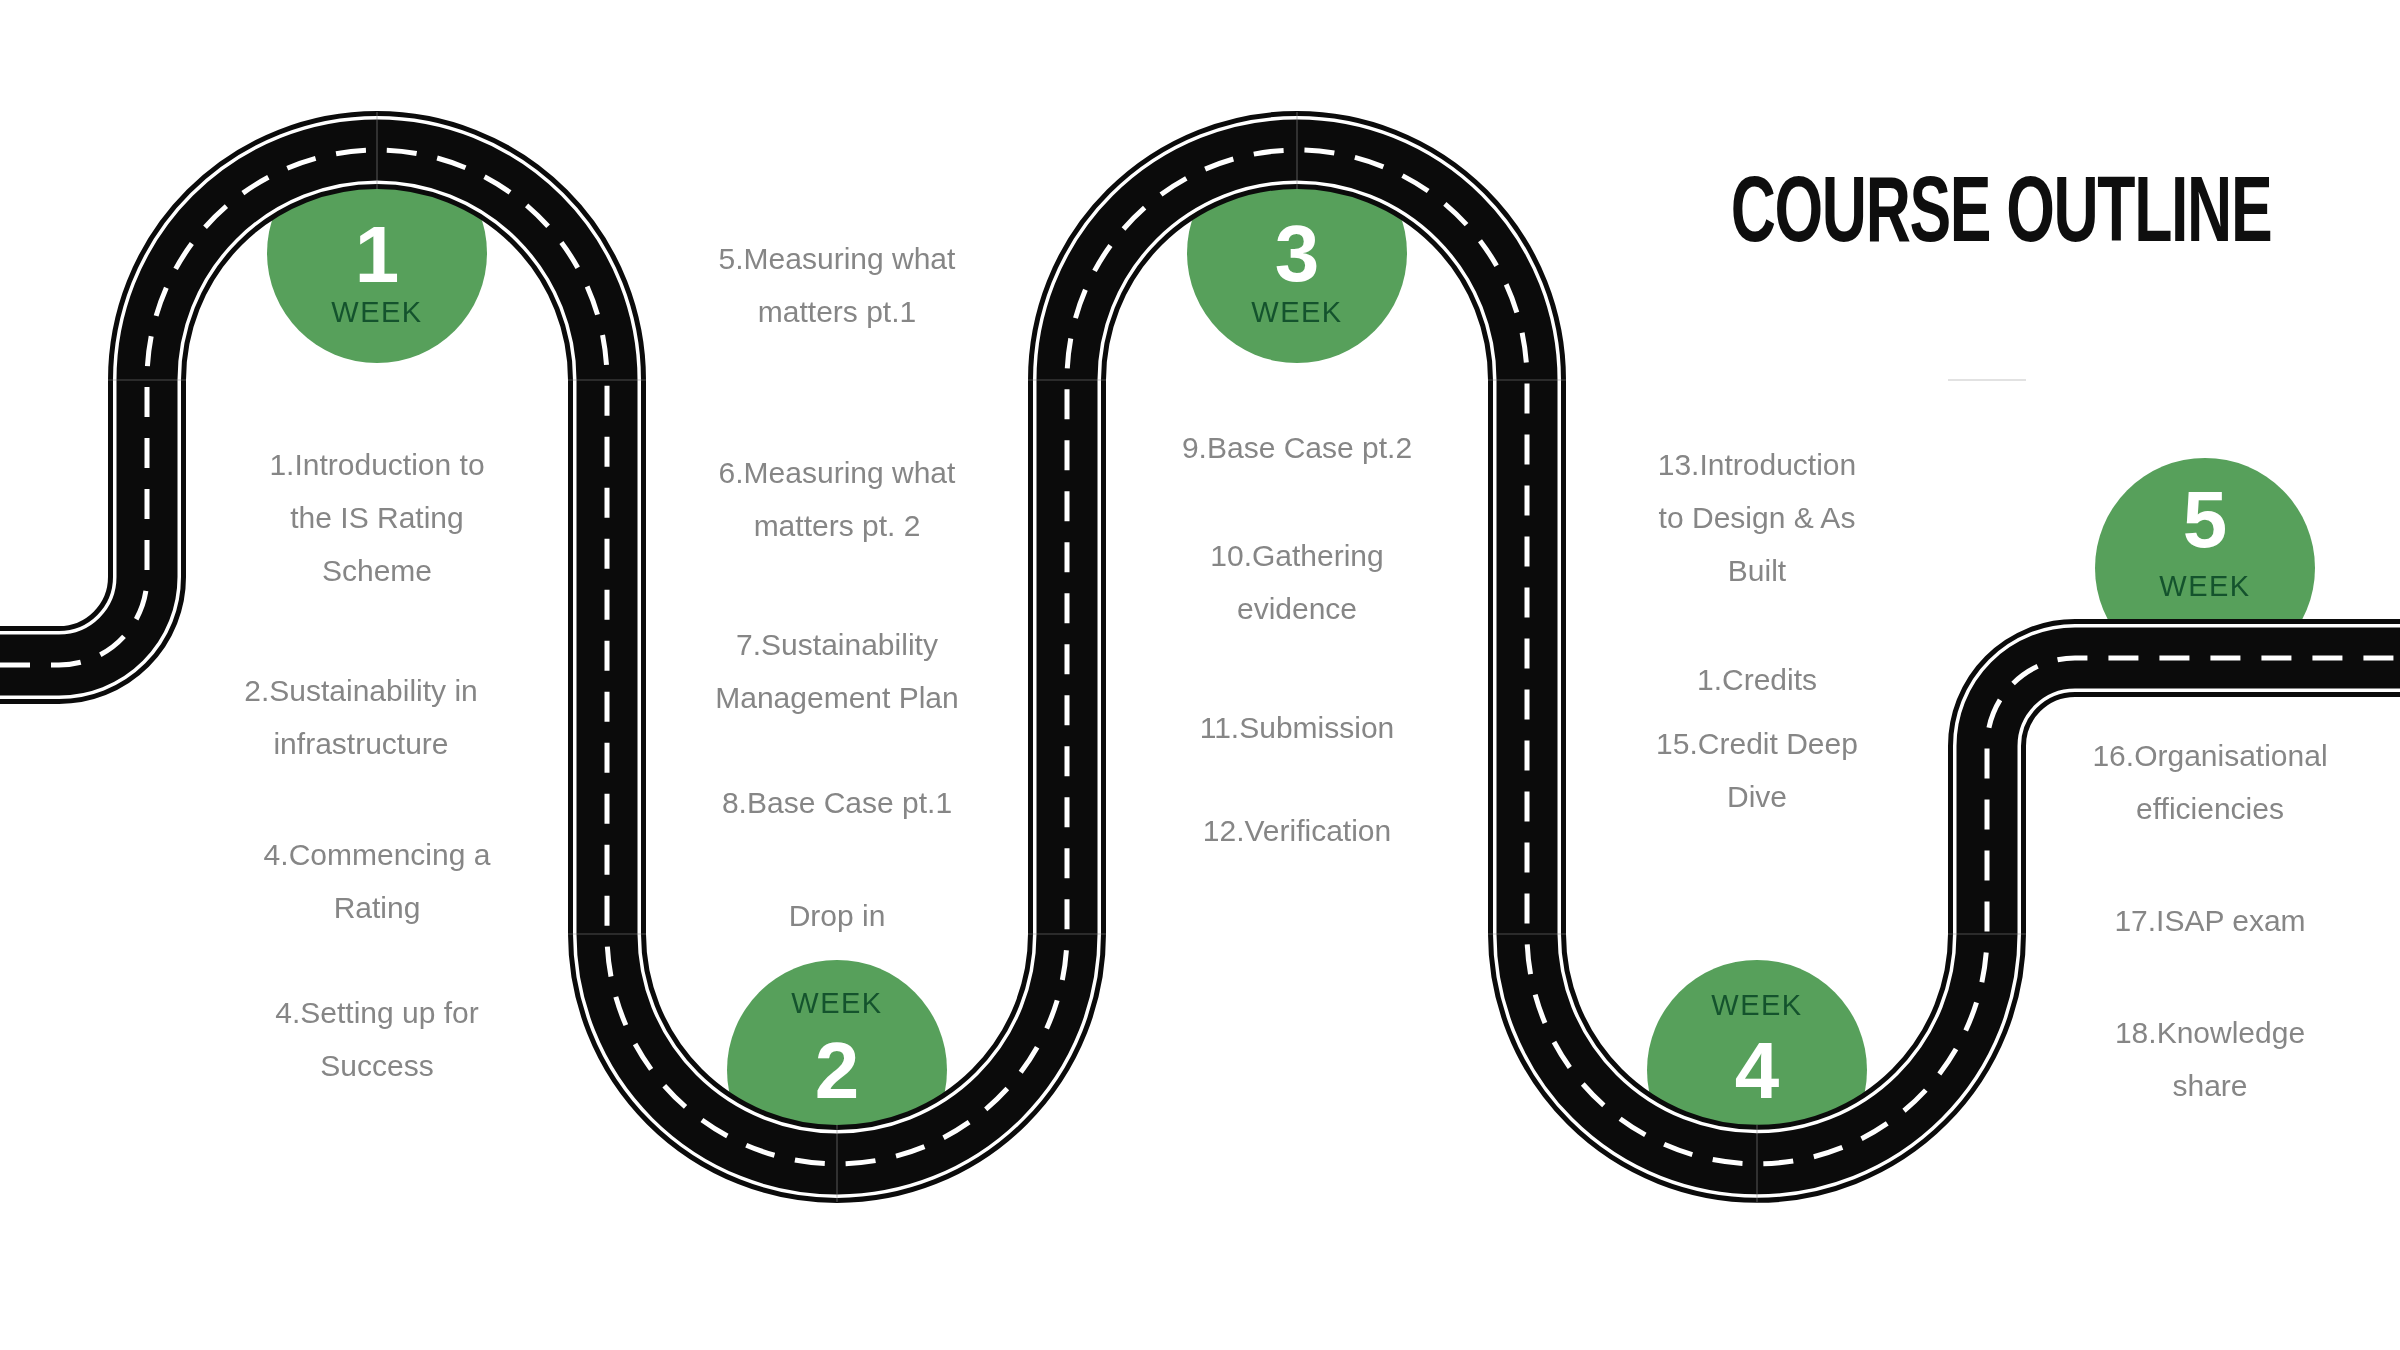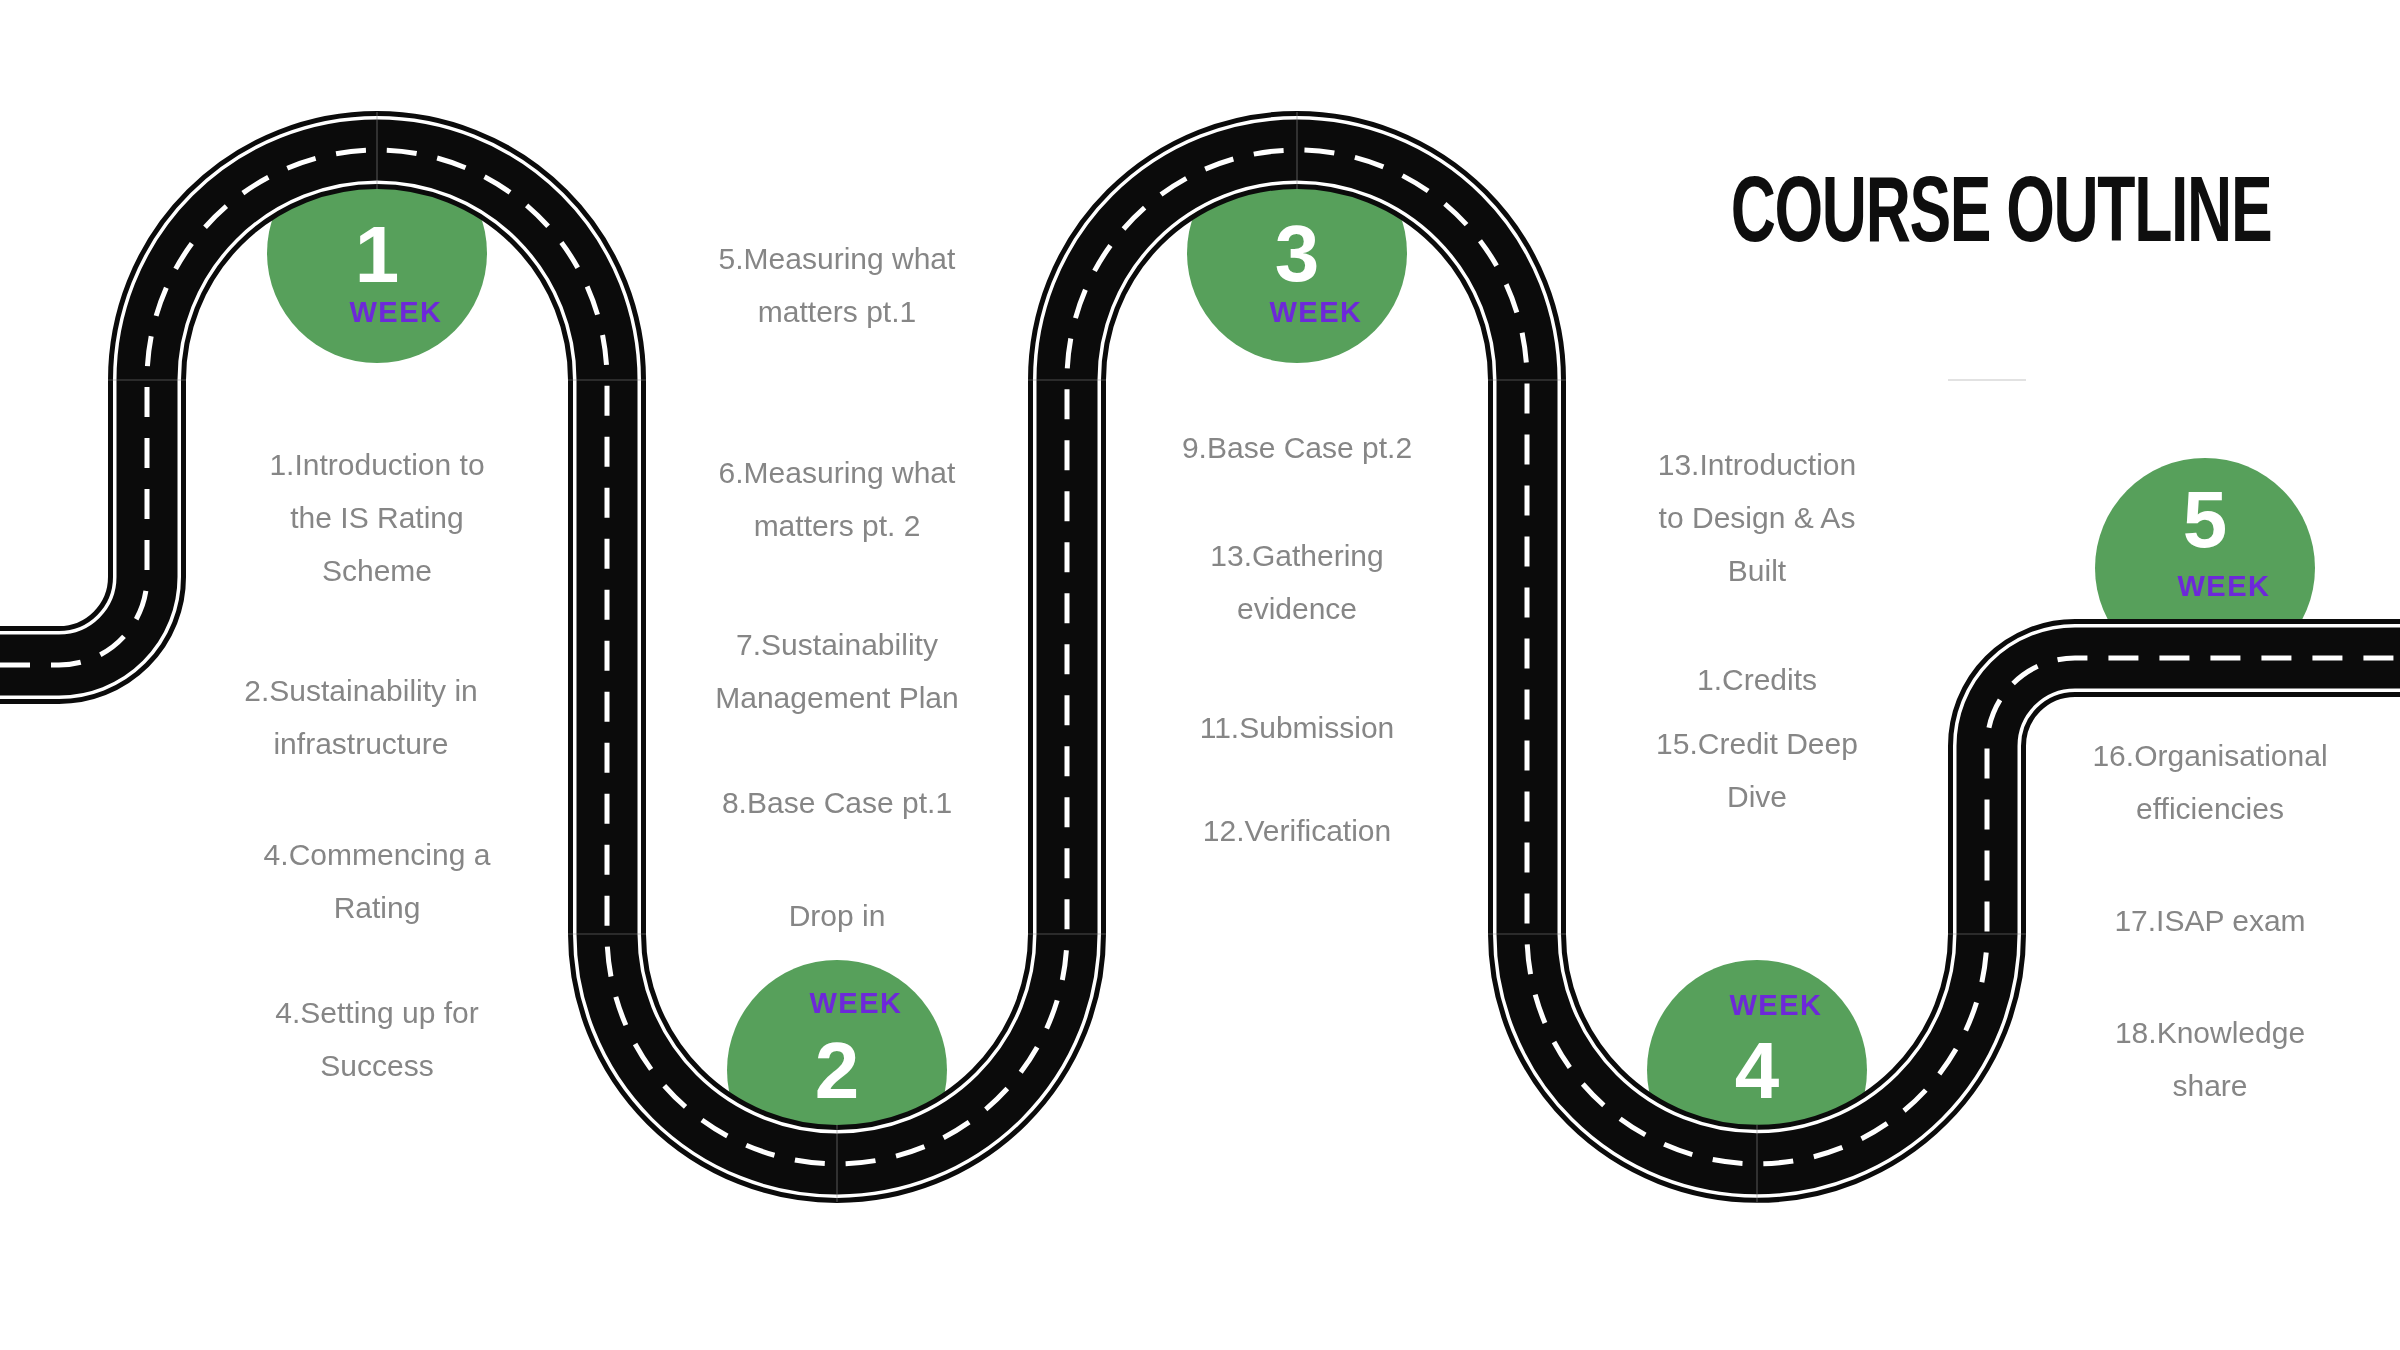--- a/index.html
+++ b/index.html
@@ -5,22 +5,22 @@
   html,body{margin:0;padding:0;background:#fff;}
   .stage{position:relative;width:2400px;height:1350px;background:#ffffff;overflow:hidden;
          font-family:"Liberation Sans",sans-serif;}
   .stage svg{position:absolute;left:0;top:0;}
   .title{position:absolute;left:2001px;top:209px;transform:translate(-50%,-50%) scaleX(0.68);
          letter-spacing:-2px;font-size:92px;font-weight:700;color:#0e0e0e;white-space:nowrap;}
   .topic{position:absolute;width:400px;text-align:center;font-size:30px;line-height:53px;
          color:#868686;white-space:pre-line;}
   .wk-num{position:absolute;transform:translate(-50%,-50%);color:#ffffff;font-weight:700;
           font-size:80px;line-height:1;}
-  .wk-label{position:absolute;transform:translate(-50%,-50%);color:#6d28d9;font-weight:700;
-          font-size:29px;letter-spacing:1.5px;line-height:1;margin-left:19px;}
+  .wk-label{position:absolute;transform:translate(-50%,-50%);color:#14532d;font-weight:400;
+          font-size:29px;letter-spacing:1.5px;line-height:1;}
 </style>
 </head>
 <body>
 
 <div class="stage">
 
   <svg width="2400" height="1350" viewBox="0 0 2400 1350">
 
     <circle cx="377" cy="253" r="110" fill="#57a05b"></circle>
     <circle cx="837" cy="1070" r="110" fill="#57a05b"></circle>
@@ -82,21 +82,21 @@
   <div class="topic" style="left:637px;top:232px">5.Measuring what
 matters pt.1</div>
   <div class="topic" style="left:637px;top:446px">6.Measuring what
 matters pt. 2</div>
   <div class="topic" style="left:637px;top:618px">7.Sustainability
 Management Plan</div>
   <div class="topic" style="left:637px;top:776px">8.Base Case pt.1</div>
   <div class="topic" style="left:637px;top:889px">Drop in</div>
 
   <div class="topic" style="left:1097px;top:421px">9.Base Case pt.2</div>
-  <div class="topic" style="left:1097px;top:529px">13.Gathering
+  <div class="topic" style="left:1097px;top:529px">10.Gathering
 evidence</div>
   <div class="topic" style="left:1097px;top:701px">11.Submission</div>
   <div class="topic" style="left:1097px;top:804px">12.Verification</div>
 
   <div class="topic" style="left:1557px;top:438px">13.Introduction
 to Design &amp; As
 Built</div>
   <div class="topic" style="left:1557px;top:653px">1.Credits</div>
   <div class="topic" style="left:1557px;top:717px">15.Credit Deep
 Dive</div>

